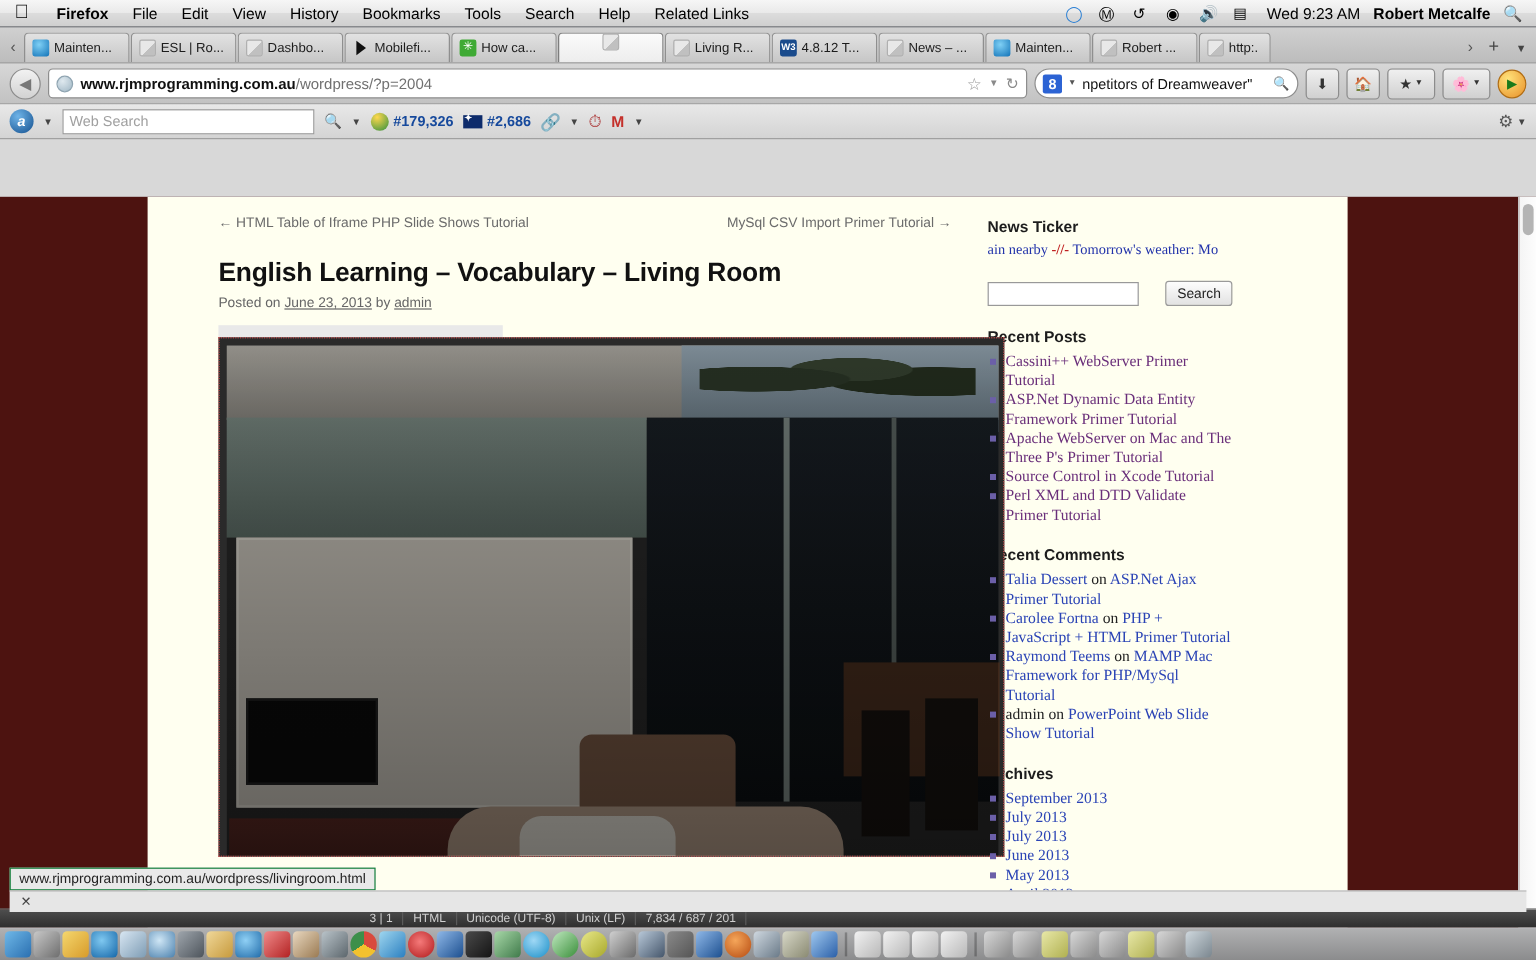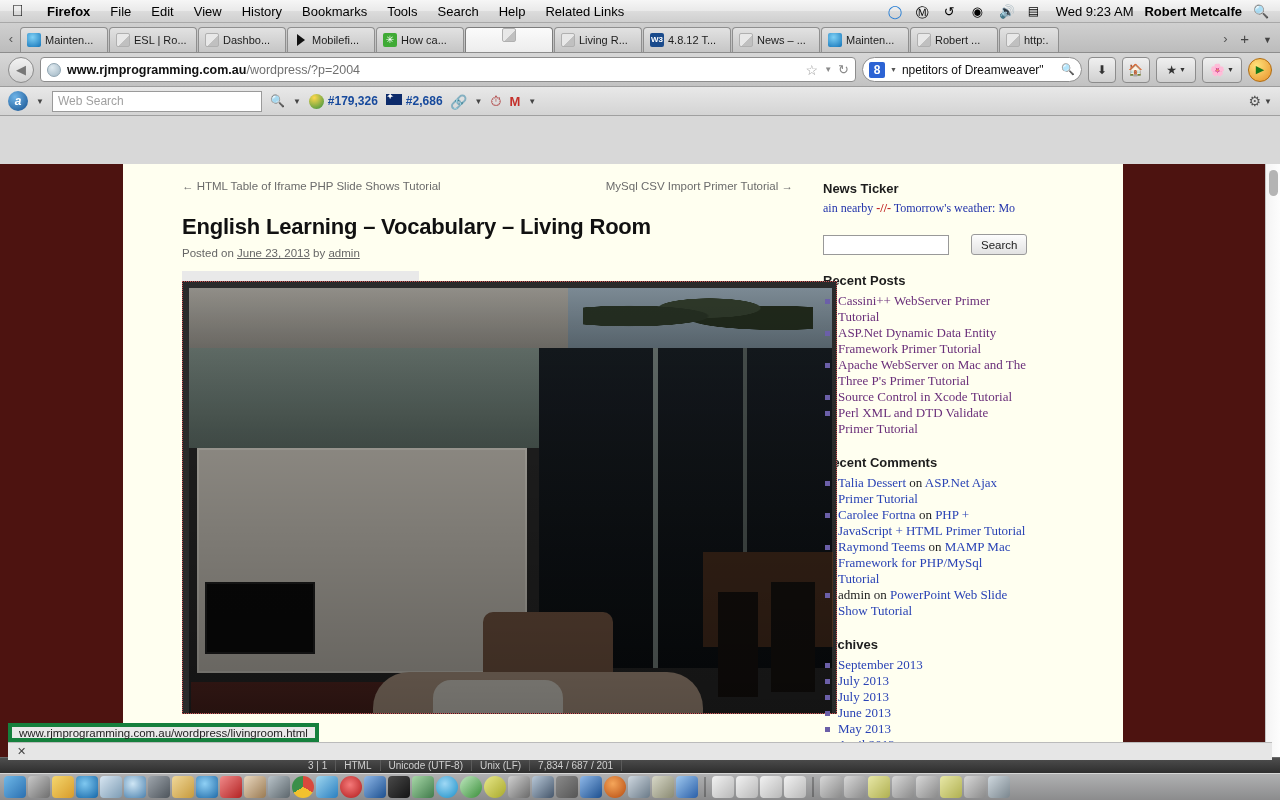--- a/index.html
+++ b/index.html
@@ -119,21 +119,21 @@
     border-bottom: 1px solid #a0a0a0; font-size: 12px;
   }
   .a-logo { width: 20px; height: 20px; border-radius: 50%;
     background: radial-gradient(circle at 35% 30%,#6fb4e8,#134f8e);
     color: #fff; font-weight: bold; font-size: 12px; text-align: center; line-height: 20px; font-style: italic; }
   .caret { font-size: 8px; color: #444; }
   .websearch {
     width: 210px; height: 21px; border: 1px solid #9a9a9a; background: #fff;
     display: flex; align-items: center; padding: 0 5px; font-size: 12px; color: #a0a0a0;
   }
-  .rankitem { display: flex; align-items: flex-start; gap: 4px; font-size: 12px; color: #16499c; font-weight: bold; }
+  .rankitem { display: flex; align-items: center; gap: 4px; font-size: 12px; color: #16499c; font-weight: bold; }
   .globe2 { width: 15px; height: 15px; border-radius: 50%;
     background: radial-gradient(circle at 35% 25%,#ffd84d,#2f8f3f); }
   .ausflag { width: 16px; height: 11px; background: #0d2b6b; position: relative; }
   .ausflag:after { content:"✦"; position:absolute; left:1px; top:-2px; color:#fff; font-size:8px; }
   .linkicon { width: 16px; height: 15px; color: #1a9a3a; font-size: 14px; }
   .clockicon { color: #a33; font-size: 14px; }
   .gmicon { color: #c4302b; font-weight: bold; font-size: 13px; }
   .gear { margin-left: auto; display: flex; align-items: center; gap: 3px; color: #555; font-size: 14px; }
 
   
@@ -207,21 +207,21 @@
   .wlist.archives li { line-height: 16px; }
 
   
   .vscroll { position: absolute; right: 0; top: 141px; width: 15px; height: 609px;
     background: linear-gradient(to right,#f4f4f4,#fdfdfd); border-left: 1px solid #c5c5c5; }
   .vthumb { position: absolute; top: 6px; left: 3px; width: 9px; height: 26px; border-radius: 5px; background: #b4b4b4; }
 
   
   .statustip {
     position: absolute; left: 8px; top: 723px; height: 19px; padding: 0 7px;
-    background: #e9e9e9; border: 4px solid #15803d;
+    background: #e9e9e9; border: 1px solid #15803d;
     font-size: 11.5px; color: #222; display: flex; align-items: center; z-index: 40;
   }
   .findbar {
     position: absolute; left: 8px; top: 742px; width: 1264px; height: 18px;
     background: #e6e6e6; border-top: 1px solid #bbb; font-size: 11px; color: #444;
     display: flex; align-items: center; padding-left: 9px; z-index: 40;
   }
 
   
   .editorbar {

